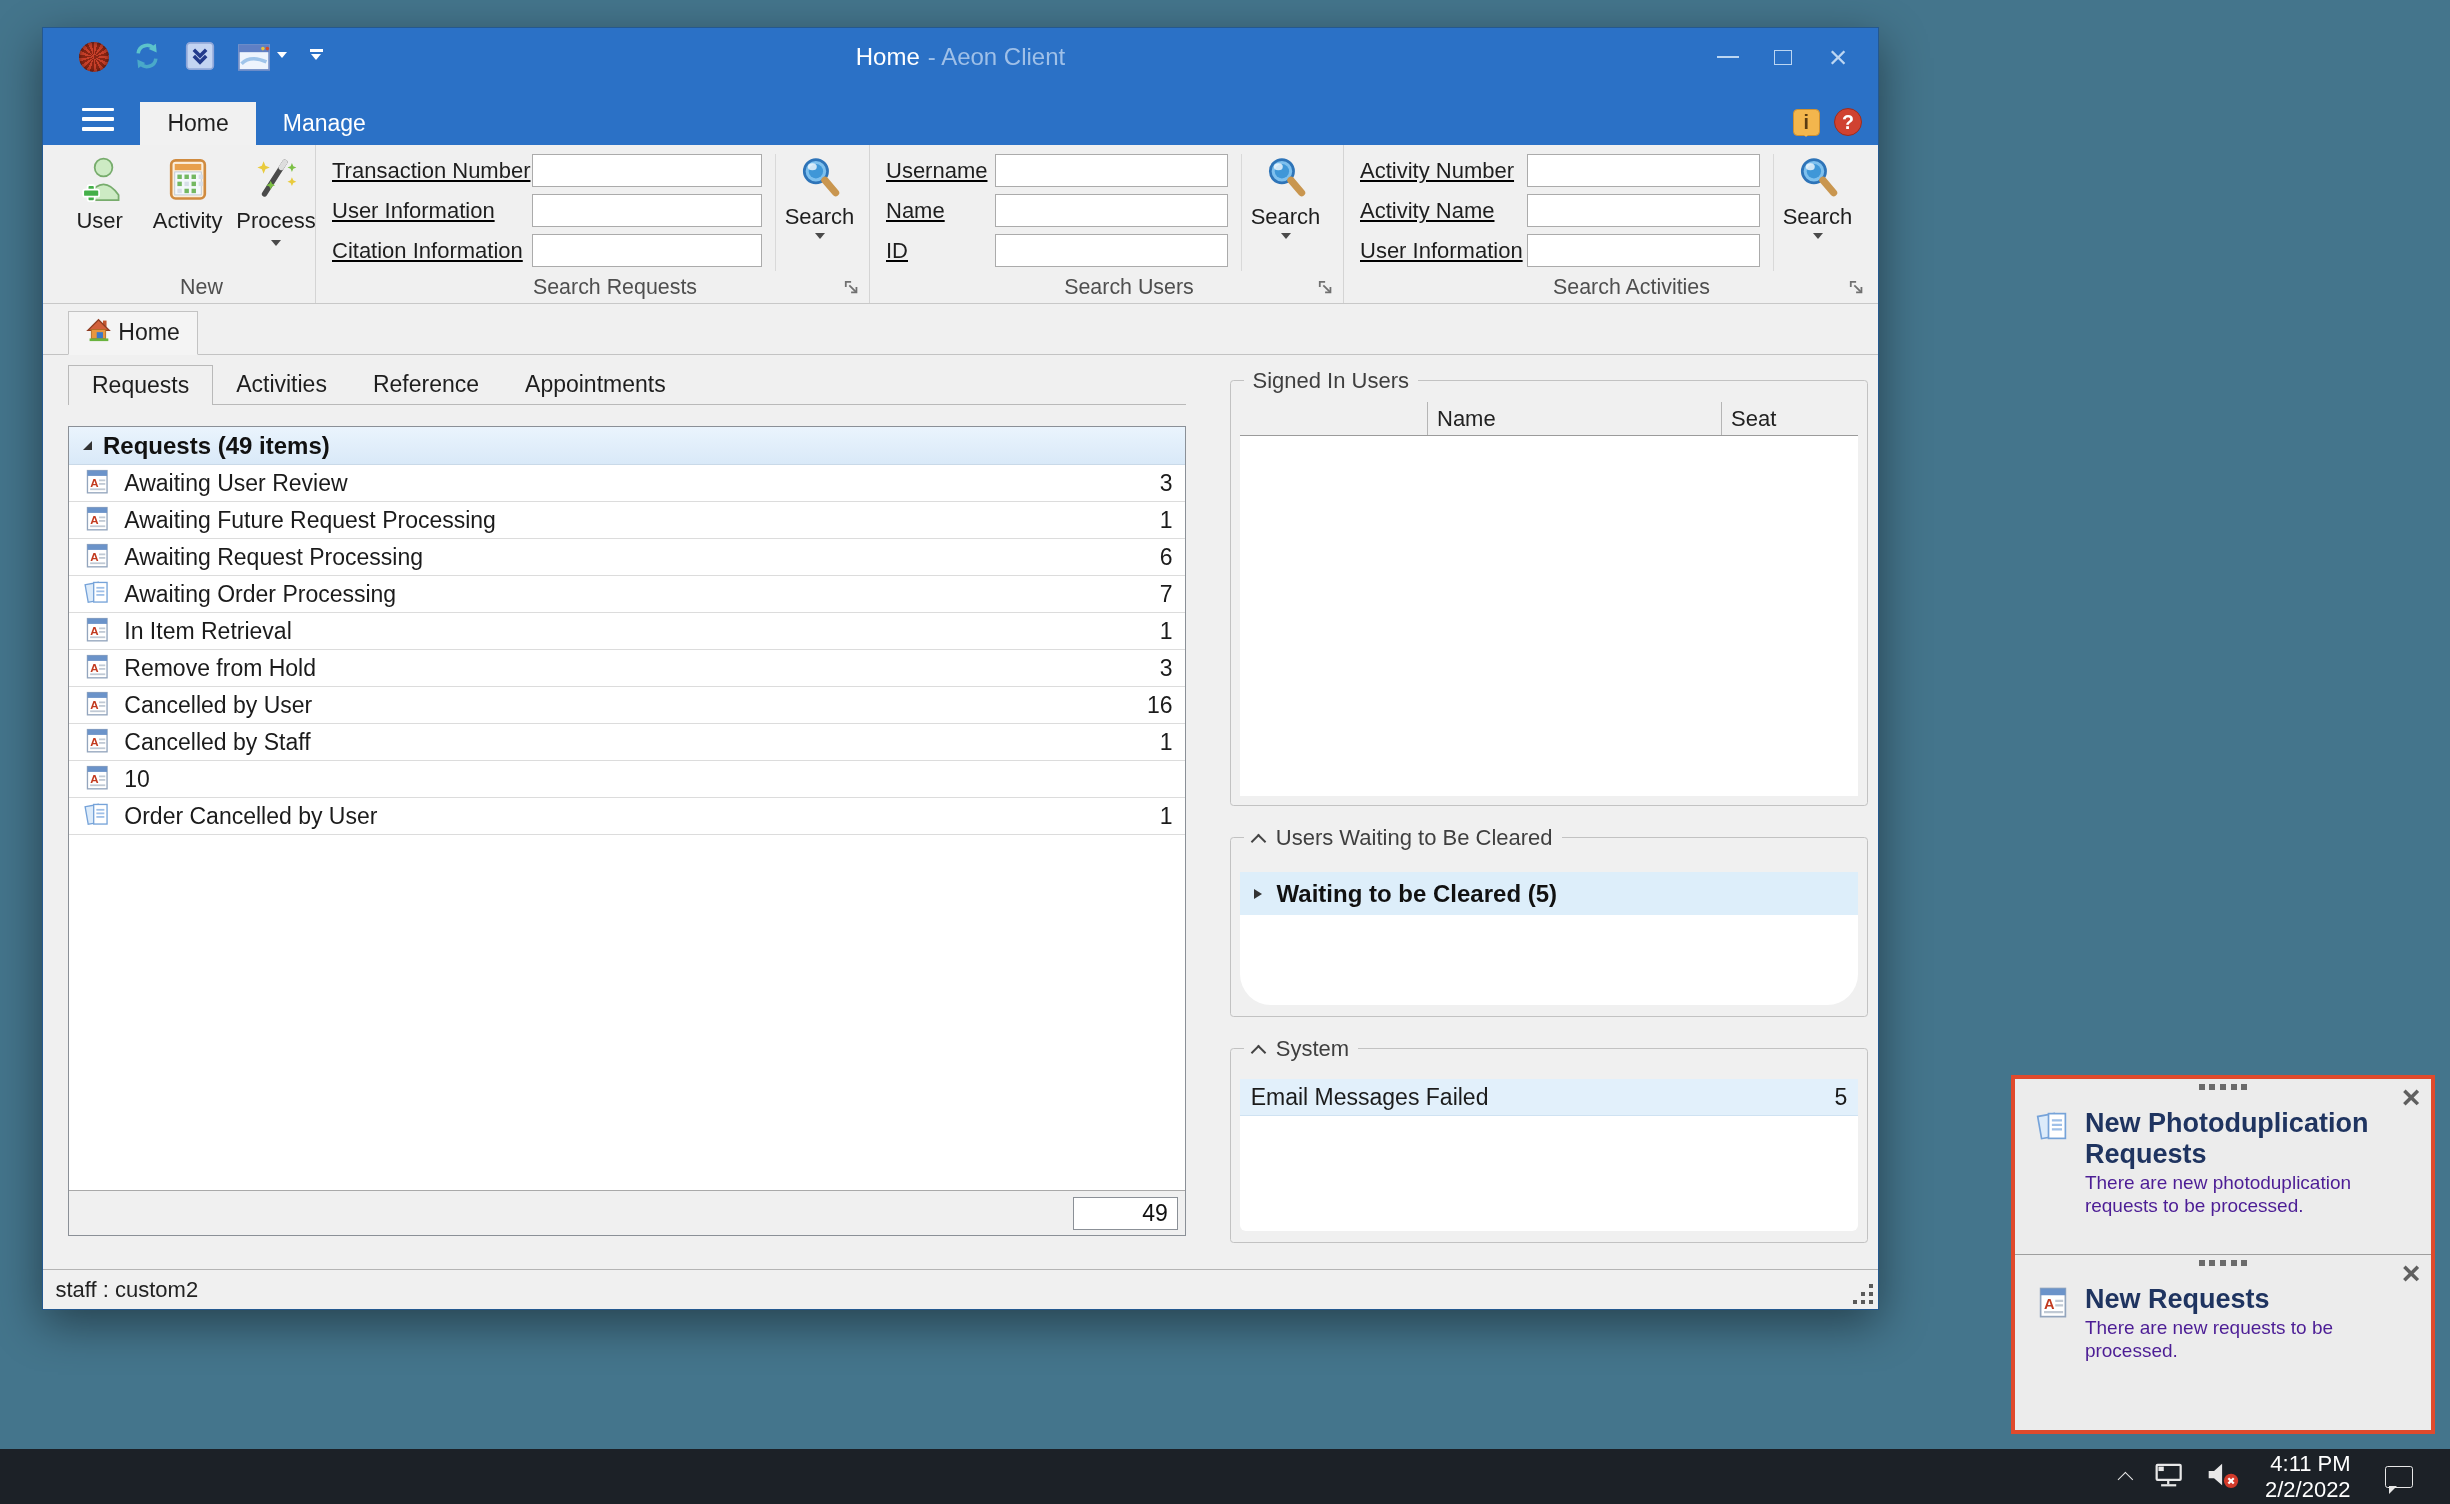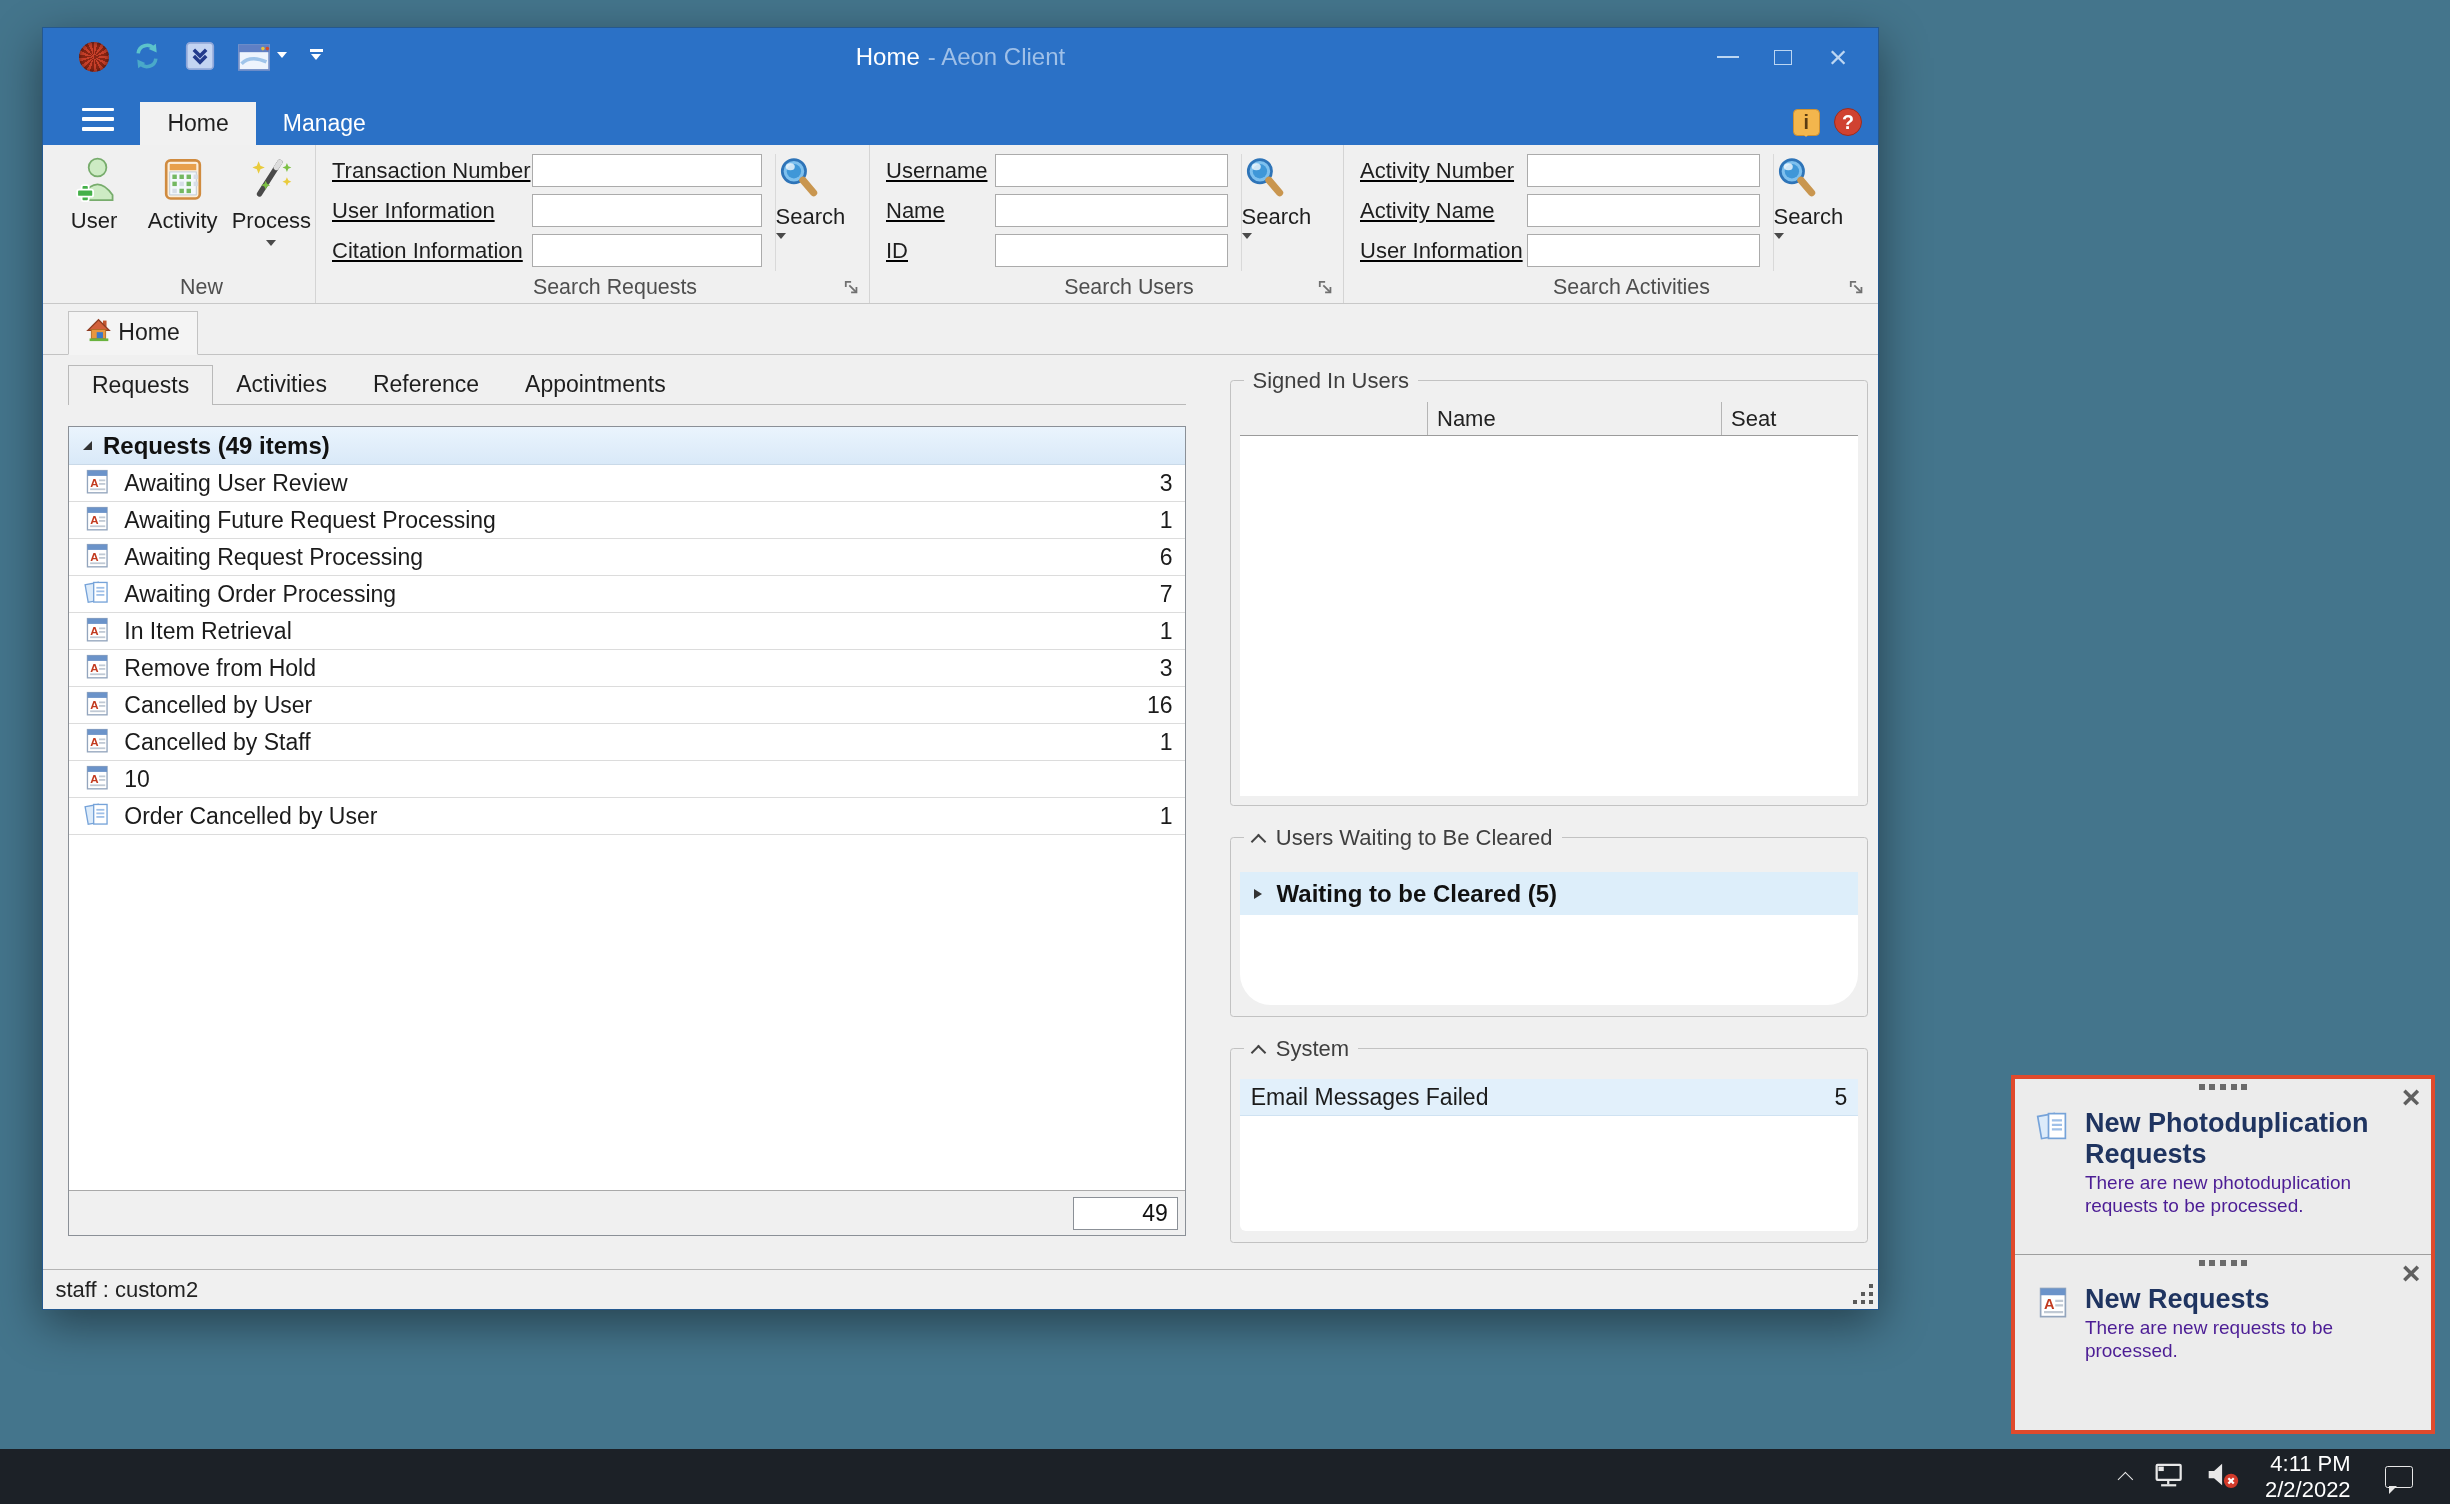--- a/index.html
+++ b/index.html
@@ -46,39 +46,39 @@
   
   .ribbon { height:159px; background:#f0f0f0; border-bottom:0.9px solid #c8c8c8; display:flex; flex:none; }
   .rgroup { position:relative; display:flex; flex-direction:column; }
   .rgroup + .rgroup { border-left:0.9px solid #d4d4d4; }
   .rgroup-body { flex:1; display:flex; align-items:flex-start; padding-top:9px; }
   .rgroup-footer { height:32px; position:relative; display:flex; align-items:center; justify-content:center;padding-left:45px; }
   .rgroup-label { font-size:21.4px; color:#4f4f4f; }
   .launcher { position:absolute; right:9px; bottom:7.1px; width:16px; height:16px; }
 
   .g-new { width:272px; }
-  .g-new .rgroup-body { padding-left:12px; gap:10.7px;text-align:center; }
+  .g-new .rgroup-body { padding-left:18px; gap:10.7px;text-align:center; }
   .big-btn { width:78px; display:flex; flex-direction:column; align-items:center; gap:3.6px; padding-top:1.8px; }
   .big-btn .blabel { font-size:22px; color:#1e1e1e; }
   .caret-down { width:0; height:0; border:5.3px solid transparent; border-top:6.2px solid #4a4a4a; margin-top:1.8px; }
 
   .g-sreq { width:554px; }
   .g-susr { width:474px; }
   .g-sact { width:531px; }
   .fields { display:flex; flex-direction:column; gap:7.1px; padding-left:16px; }
   .frow { display:flex; align-items:center;text-decoration:underline; }
   .flabel { font-size:22px; color:#1e1e1e; }
   .g-sreq .flabel { width:200px; }
   .g-susr .flabel { width:109px; }
   .g-sact .flabel { width:167px; }
   .finput { width:230px; height:33px; border:0.9px solid #ababab; background:#fff; font-size:21.4px;
     font-family:"Liberation Sans",sans-serif; padding:0 7.1px; }
   .g-susr .finput, .g-sact .finput { width:233px; }
   .search-col { width:89px; margin-left:12.5px; border-left:0.9px solid #d9d9d9; align-self:stretch;
-    display:flex; flex-direction:column; padding-top:1.8px; gap:1.8px; }
+    display:flex; flex-direction:column; align-items:center; padding-top:1.8px; gap:1.8px; }
   .search-col .blabel { font-size:22px; color:#1e1e1e; }
 
   
   .workspace { flex:1; position:relative; background:#f0f0f0; }
   .doc-tabstrip { position:absolute; top:0; left:0; right:0; height:51px; border-bottom:0.9px solid #c3c3c3; }
   .doc-tab { position:absolute; left:25px; bottom:-0.9px; height:44px; width:130px; background:#f4f4f4;
     border:0.9px solid #c3c3c3; border-bottom:0.9px solid #f4f4f4; display:flex; align-items:center;
     justify-content:center; gap:7.1px; font-size:23px; color:#1e1e1e; }
 
   .inner-tabs { position:absolute; top:61px; left:25px; width:1118px; height:40px; display:flex;

